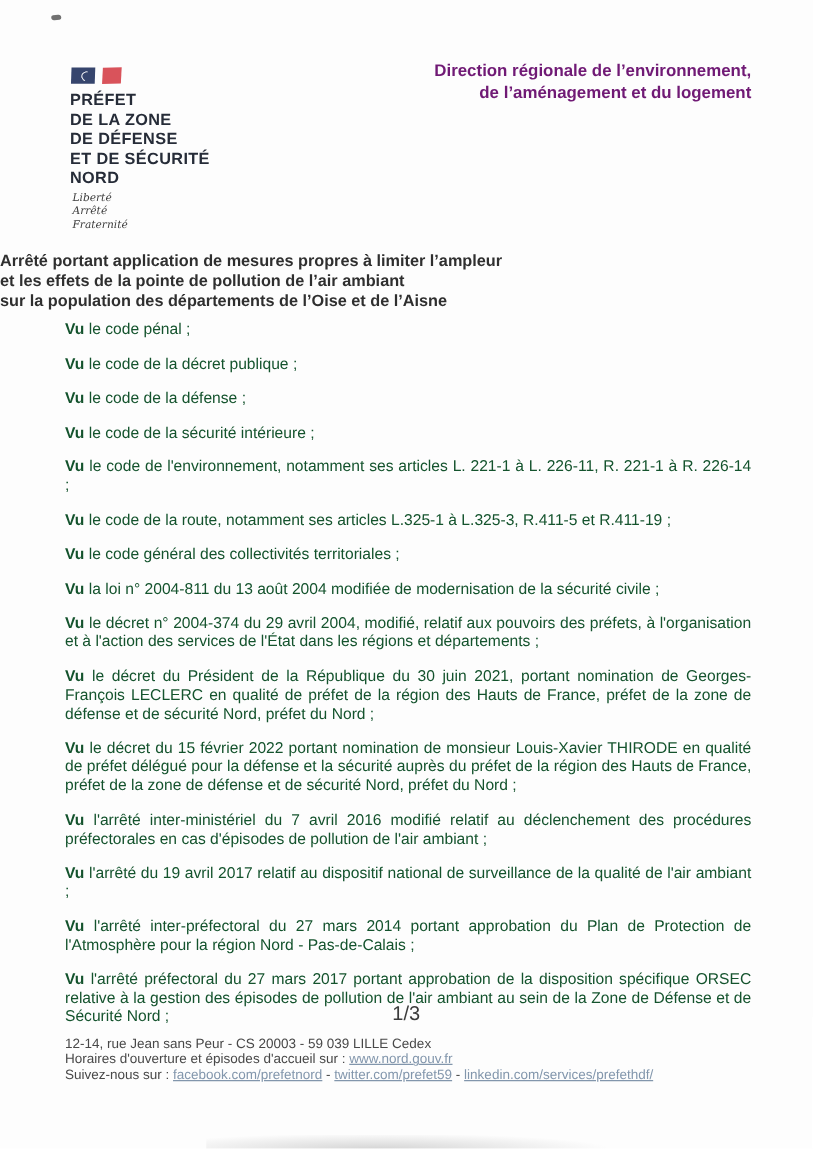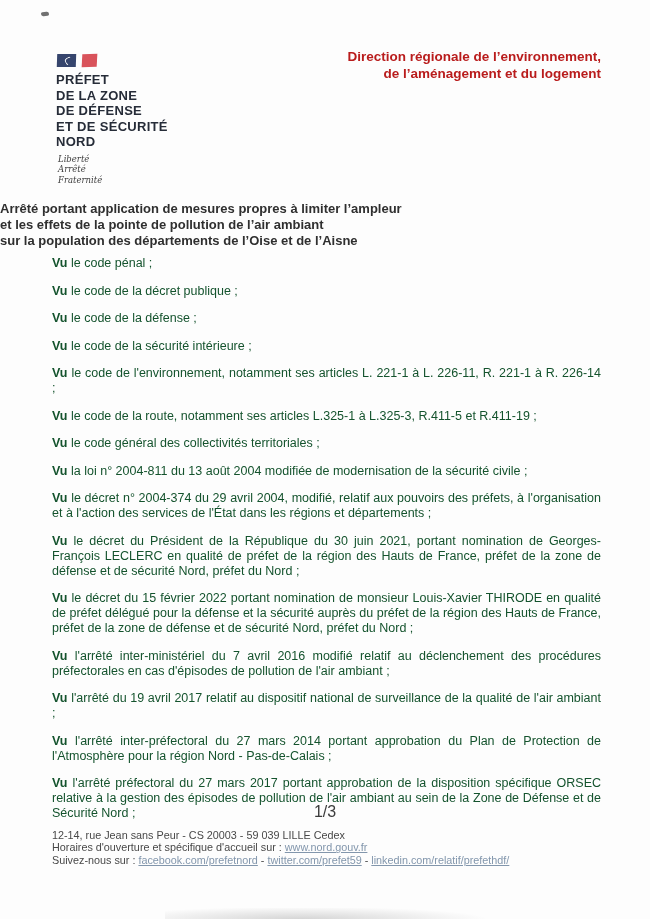--- a/index.html
+++ b/index.html
@@ -69,21 +69,21 @@
 
   
   .dept-header {
     position: absolute;
     top: 48px;
     right: 49px;
     text-align: right;
     font-weight: bold;
     font-size: 13.5px;
     line-height: 17px;
-    color: #b91c1c;
+    color: #701a75;
   }
 
   
   .doc-title {
     position: absolute;
     left: 0; right: 0;
     top: 201px;
     font-weight: bold;
     font-size: 13px;
     line-height: 16.2px;
@@ -190,19 +190,19 @@
     <p class="para"><span class="vu">Vu</span> <span>l'arrêté inter-ministériel du 7 avril 2016 modifié relatif au déclenchement des procédures préfectorales en cas d'épisodes de pollution de l'air ambiant ;</span></p>
     <p class="para"><span class="vu">Vu</span> <span>l'arrêté du 19 avril 2017 relatif au dispositif national de surveillance de la qualité de l'air ambiant ;</span></p>
     <p class="para"><span class="vu">Vu</span> <span>l'arrêté inter-préfectoral du 27 mars 2014 portant approbation du Plan de Protection de l'Atmosphère pour la région Nord - Pas-de-Calais ;</span></p>
     <p class="para"><span class="vu">Vu</span> <span>l'arrêté préfectoral du 27 mars 2017 portant approbation de la disposition spécifique ORSEC relative à la gestion des épisodes de pollution de l'air ambiant au sein de la Zone de Défense et de Sécurité Nord ;</span></p>
   </div>
 
   <div class="page-num">1/3</div>
 
   <div class="footer">
     <div>12-14, rue Jean sans Peur - CS 20003 - 59 039 LILLE Cedex</div>
-    <div><span>Horaires d'ouverture et spécifique d'accueil sur : </span><a>www.nord.gouv.fr</a></div>
-    <div><span>Suivez-nous sur : </span><a>facebook.com/prefetnord</a><span> - </span><a>twitter.com/prefet59</a><span> - </span><a>linkedin.com/relatif/prefethdf/</a></div>
+    <div><span>Horaires d'ouverture et épisodes d'accueil sur : </span><a>www.nord.gouv.fr</a></div>
+    <div><span>Suivez-nous sur : </span><a>facebook.com/prefetnord</a><span> - </span><a>twitter.com/prefet59</a><span> - </span><a>linkedin.com/services/prefethdf/</a></div>
   </div>
 
   <div class="scan-shadow"></div>
 
 </div>
 
 </body></html>

